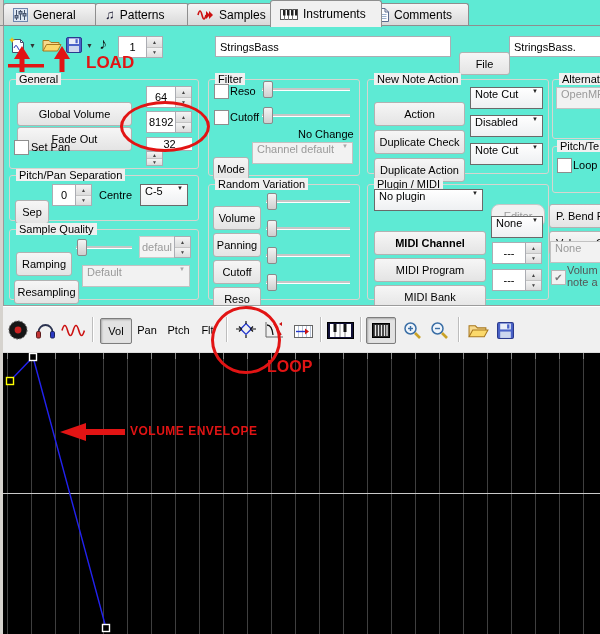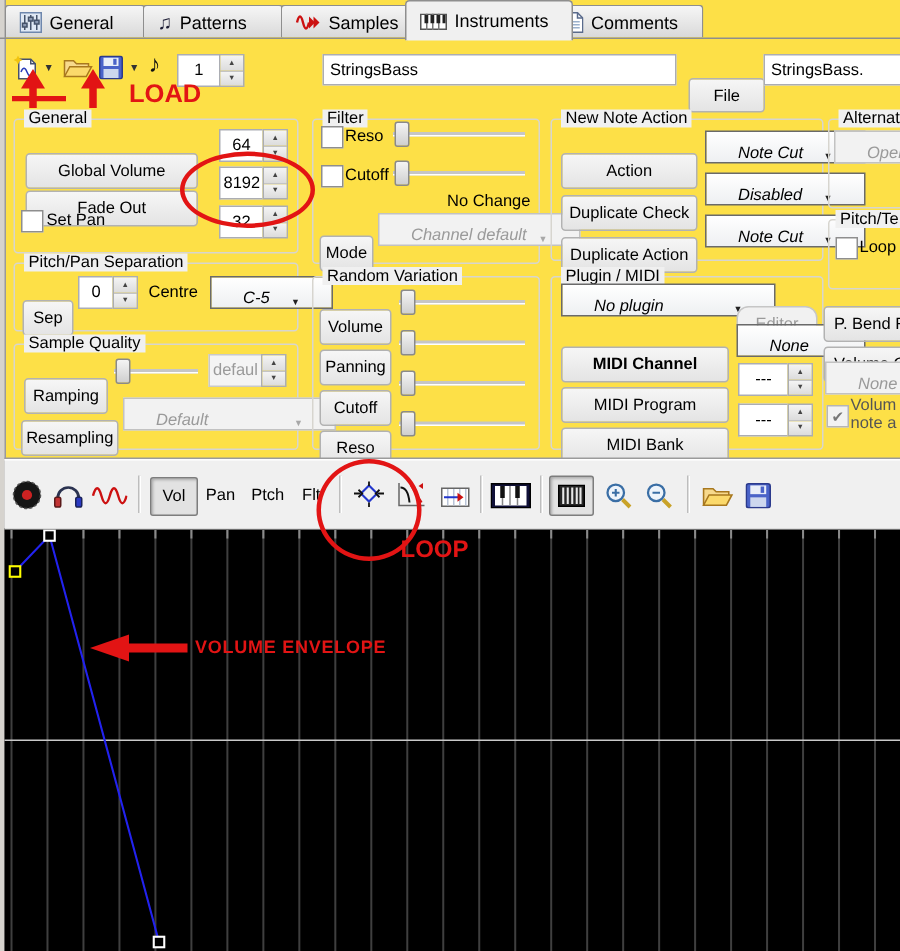--- a/index.html
+++ b/index.html
@@ -1,18 +1,18 @@
 <!DOCTYPE html>
 <html><head>
 <meta charset="utf-8">
 <style>
   html,body{margin:0;padding:0;background:#fff;}
   #app{position:relative;width:600px;height:634px;overflow:hidden;
        font-family:"Liberation Sans",sans-serif;font-size:11px;color:#000;
-       background:#fde047;}
+       background:#5eead4;}
   .abs{position:absolute;}
   
   .edge{left:0;top:0;width:3px;height:634px;background:#d6d3ce;border-right:1px solid #9a9a9a;}
   
   .tabline{left:0;top:25px;width:600px;height:1px;background:#8e8e8e;z-index:1;}
   .tab{top:3px;height:21px;background:linear-gradient(#f6f6f6,#d9d9d9);
        border:1px solid #8e8e8e;border-bottom:none;border-radius:3px 3px 0 0;
        display:flex;align-items:center;gap:5px;padding:0 9px;font-size:12px;z-index:0;}
   .tab.active{top:0;height:26px;background:#f0f0f0;z-index:2;}
   
@@ -23,21 +23,21 @@
          font:11px "Liberation Sans",sans-serif;color:#000;}
   .spin{display:flex;height:22px;}
   .spin input{flex:1;min-width:0;border:1px solid #abadb3;border-right:none;background:#fff;
          text-align:center;font:11px "Liberation Sans",sans-serif;padding:0 2px;height:20px;}
   .spin .arrows{width:15px;display:flex;flex-direction:column;border:1px solid #abadb3;}
   .spin .arrows span{flex:1;display:flex;align-items:center;justify-content:center;
          font-size:5px;color:#444;background:linear-gradient(#f4f4f4,#dcdcdc);}
   .spin .arrows span:first-child{border-bottom:1px solid #c4c4c4;}
   .spin.dis input{color:#9a9a9a;background:#f4f4f4;border-color:#c9c9c9;}
   .dd{border:1px solid #6a6a6a;background:linear-gradient(#fff,#eef0f2);height:20px;
-      display:flex;align-items:flex-end;padding:0 21px;font-style:italic;}
+      display:flex;align-items:flex-start;padding:0 4px;}
   .dd .arr{margin-left:auto;font-size:6px;color:#222;padding-left:4px;}
   .dd.dis{border:1px solid #c2c2c2;background:#f2f2f2;color:#9a9a9a;}
   .dd.dis .arr{color:#a8a8a8;}
   .cb{width:13px;height:13px;background:#fff;border:1px solid #8e8e8e;display:flex;
       align-items:center;justify-content:center;font-size:10px;color:#777;}
   .cb.dis{background:#f2f2f2;border-color:#b5b5b5;}
   .slider .track{position:absolute;left:0;right:0;top:8px;height:2px;background:#c6c6c6;border-bottom:1px solid #fff;}
   .slider .thumb{position:absolute;left:1px;top:1px;width:8px;height:15px;border-radius:2px;
       background:linear-gradient(#f4f4f4,#cfcfcf);border:1px solid #8a8a8a;}
   .group{border:1px solid #d7d5cf;border-radius:3px;}
@@ -193,21 +193,21 @@
     </div>
   <div class="abs spin" style="left:146px;top:111px;width:46px;">
     <input value="8192" style="">
     <div class="arrows">
         <span>▲</span>
         <span>▼</span>
       </div>
   </div>
   <div class="abs cb" style="left:14px;top:140px;"></div>
   <span class="abs lbl" style="left:31px;top:141px;">Set Pan</span>
-  <div class="abs spin" style="left:146px;top:137px;width:46px;">
+  <div class="abs spin" style="left:146px;top:137px;width:46px;flex-direction:column;">
     <input value="32" style="">
     <div class="arrows">
         <span>▲</span>
         <span>▼</span>
       </div>
   </div>
 
   <div class="abs group" style="left:9px;top:175px;width:188px;height:44px;"></div>
   <span class="abs glabel" style="left:16px;top:169px;">Pitch/Pan Separation</span>
   <div class="abs btn" style="left:15px;top:184px;width:32px;">

